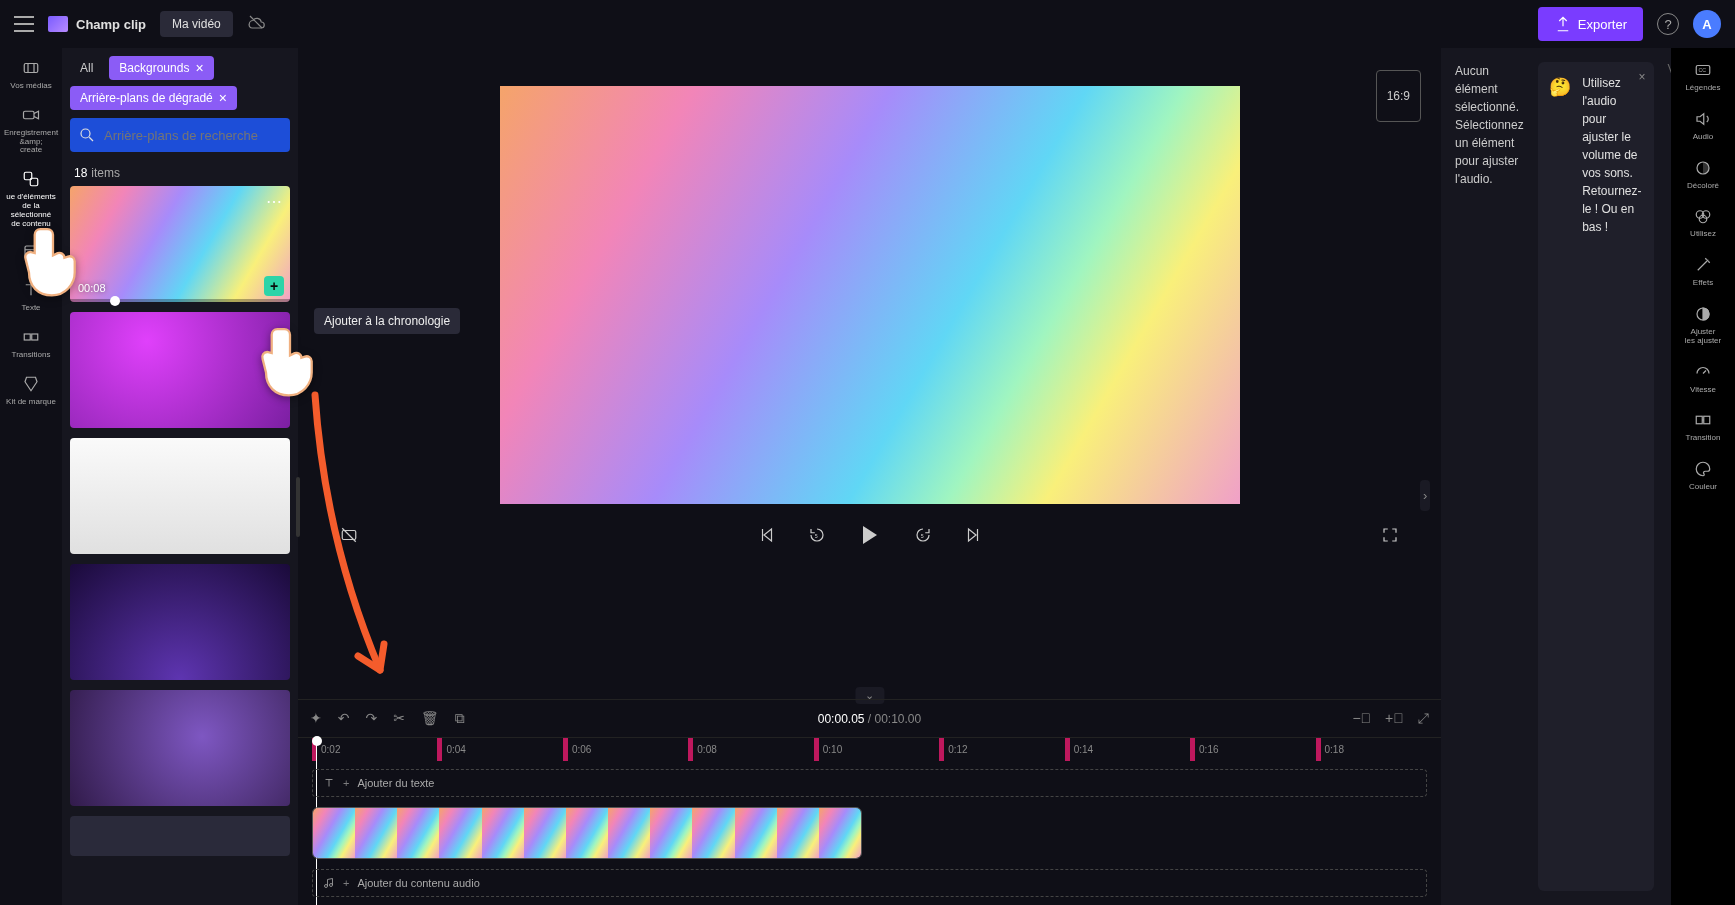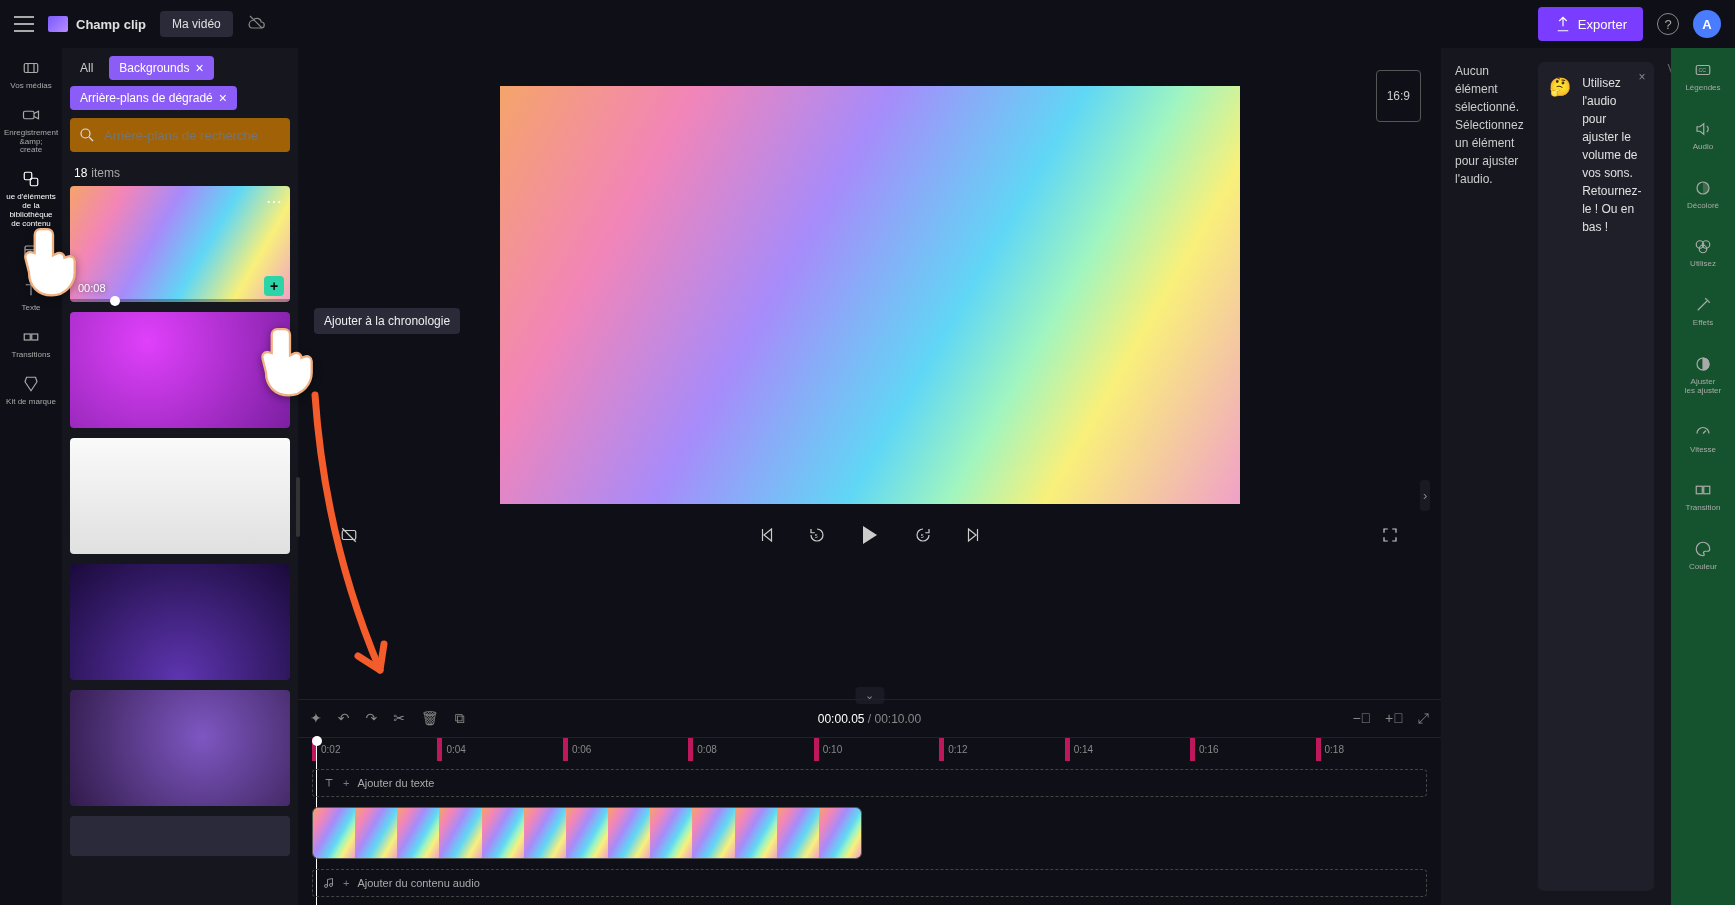--- a/index.html
+++ b/index.html
@@ -44,21 +44,21 @@
 .nav-item .nav-icon { width: 20px; height: 20px; margin-bottom: 4px; display: flex; align-items: center; justify-content: center; font-size: 16px; }
 .nav-item.active { color: #fff; }
 
 
 .media-panel { width: 236px; background: #16161f; padding: 8px; display: flex; flex-direction: column; }
 .filter-chips { display: flex; gap: 6px; flex-wrap: wrap; margin-bottom: 8px; }
 .chip { padding: 4px 10px; border-radius: 4px; font-size: 12px; display: flex; align-items: center; gap: 6px; }
 .chip.all { color: #ccc; }
 .chip.active { background: #8b5cf6; color: white; }
 .chip-close { font-size: 14px; }
-.search-box { display: flex; align-items: center; gap: 8px; padding: 8px; background: #a16207; border-radius: 4px; margin-bottom: 8px; }
+.search-box { display: flex; align-items: center; gap: 8px; padding: 8px; background: #1d4ed8; border-radius: 4px; margin-bottom: 8px; }
 .search-box input { background: transparent; border: none; color: #ccc; outline: none; flex: 1; font-size: 13px; }
 .item-count { color: #aaa; font-size: 12px; padding: 6px 4px; }
 .item-count .num { color: #fff; margin-right: 4px; }
 .media-list { display: flex; flex-direction: column; gap: 10px; overflow-y: auto; flex: 1; }
 .media-item { width: 100%; height: 116px; border-radius: 4px; position: relative; cursor: pointer; }
 .media-item .duration { position: absolute; bottom: 8px; left: 8px; color: white; font-size: 11px; text-shadow: 0 0 4px rgba(0,0,0,0.5); }
 .media-item .more-dots { position: absolute; top: 6px; right: 8px; color: white; font-size: 16px; }
 .media-item .add-btn { position: absolute; bottom: 6px; right: 6px; width: 20px; height: 20px; background: #2dd4a8; border-radius: 4px; display: flex; align-items: center; justify-content: center; color: #0a0a0a; font-size: 14px; font-weight: bold; }
 .media-item .slider-track { position: absolute; bottom: 0; left: 0; right: 0; height: 3px; background: rgba(0,0,0,0.3); }
 .media-item .slider-dot { position: absolute; bottom: -4px; left: 18%; width: 10px; height: 10px; background: white; border-radius: 50%; }
@@ -106,21 +106,21 @@
 
 
 .right-panel { width: 230px; background: #16161f; padding: 14px; display: flex; flex-direction: row; gap: 14px; font-size: 12px; }
 .right-panel .msg { color: #ccc; line-height: 1.5; }
 .tip-box { background: #1f1f2a; border-radius: 6px; padding: 12px; display: flex; gap: 10px; position: relative; line-height: 1.5; }
 .tip-box .emoji { font-size: 18px; }
 .tip-box .close { position: absolute; top: 6px; right: 8px; color: #888; cursor: pointer; }
 .volume-row { display: flex; justify-content: space-between; color: #666; }
 
 
-.right-rail { width: 64px; background: #14532d; display: flex; flex-direction: column; align-items: center; padding-top: 4px; gap: 10px; }
+.right-rail { width: 64px; background: #000000; display: flex; flex-direction: column; align-items: center; padding-top: 4px; gap: 0; }
 .rail-item { width: 62px; display: flex; flex-direction: column; align-items: center; padding: 8px 2px; font-size: 8px; color: #aaa; cursor: pointer; text-align: center; line-height: 1.1; }
 .rail-item .rail-icon { width: 20px; height: 20px; margin-bottom: 4px; display: flex; align-items: center; justify-content: center; font-size: 15px; }
 
 
 .tooltip { position: absolute; background: #2a2a38; color: #eee; padding: 6px 10px; border-radius: 4px; font-size: 12px; z-index: 50; }
 
 
 .pointer-hand { position: absolute; z-index: 60; }
 .pointer-hand svg { width: 70px; height: 80px; filter: drop-shadow(0 2px 4px rgba(0,0,0,0.4)); }
 
@@ -187,21 +187,21 @@
       <span style="white-space:pre-line">Enregistrement &amp;amp;
 create</span>
     </div>
     <div class="nav-item active">
       <div class="nav-icon">
           <svg class="icon" viewBox="0 0 24 24">
             <rect x="3" y="3" width="10" height="10" rx="2"></rect>
             <rect x="11" y="11" width="10" height="10" rx="2"></rect>
           </svg>
         </div>
-      <span style="white-space:pre-line">ue d'éléments de la bibliothèque
+      <span style="white-space:pre-line">ue d'éléments de la sélectionné
 de contenu</span>
     </div>
     <div class="nav-item">
       <div class="nav-icon">
           <svg class="icon" viewBox="0 0 24 24">
             <rect x="4" y="4" width="16" height="16" rx="2"></rect>
             <path d="M4 9h16"></path>
           </svg>
         </div>
       <span></span>

